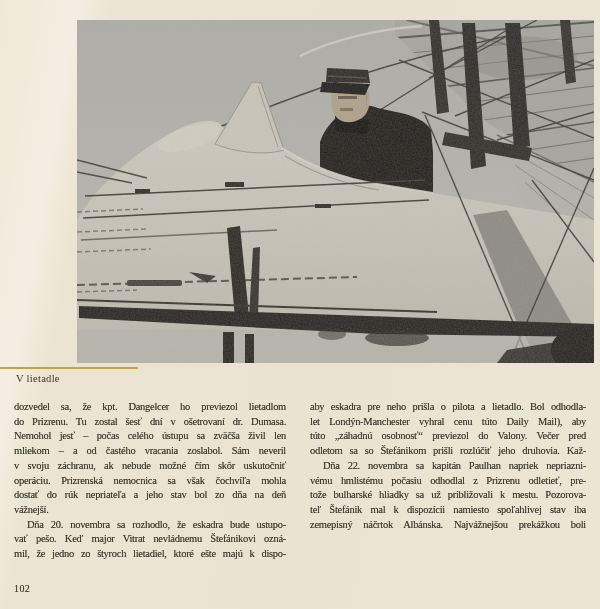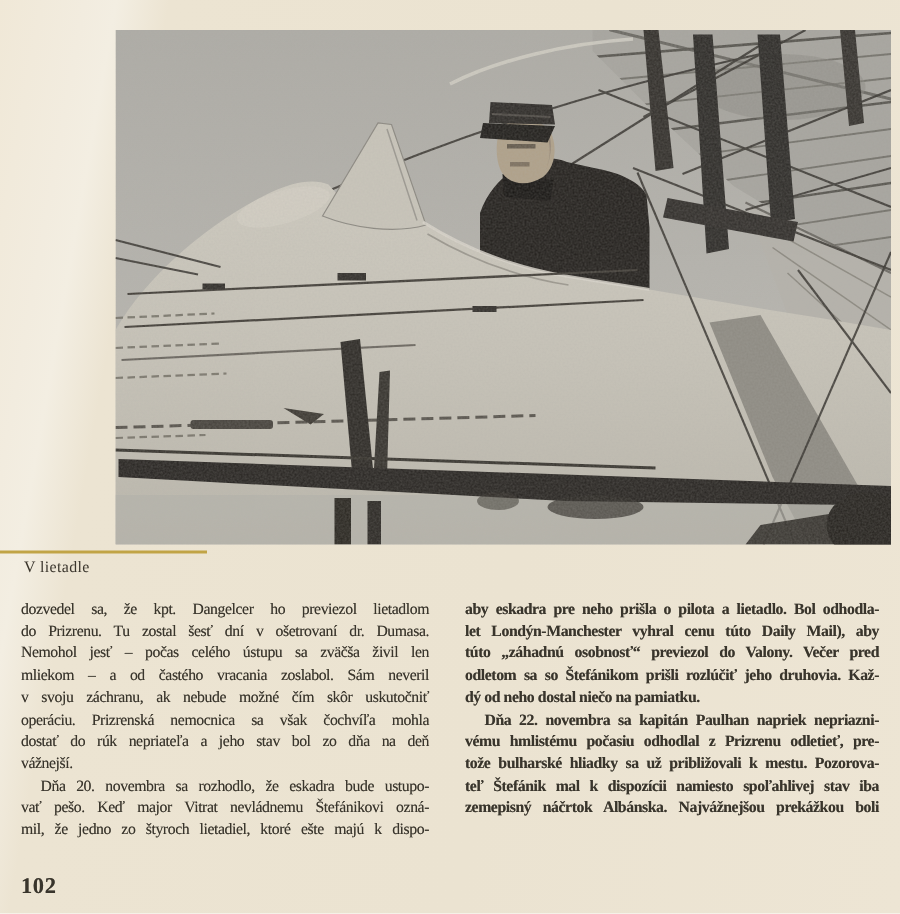--- a/index.html
+++ b/index.html
@@ -19,32 +19,31 @@
   .caption{
     position:absolute;left:16px;top:373px;
     font-size:10.6px;color:#3a352c;letter-spacing:.25px;
   }
   .col{
     position:absolute;top:400px;
     font-size:10.5px;line-height:14.72px;color:#39352c;
     letter-spacing:-0.28px;
   }
   .col-left{left:14px;width:272px;}
-  .col-right{left:310px;width:276px;font-weight:bold;}
+  .col-right{left:310px;width:276px;}
   .line{
     height:14.72px;text-align:justify;text-align-last:justify;
     text-shadow:0 0 .4px rgba(57,53,44,.55);
   }
   .line.pend{text-align-last:left;}
   .line.indent{padding-left:13px;}
   .pagenum{
     position:absolute;left:14px;top:583px;
-    font-size:15px;color:#39352c;letter-spacing:.4px;
+    font-size:10px;color:#39352c;letter-spacing:.4px;
     text-shadow:0 0 .4px rgba(57,53,44,.5);
-    font-weight:bold;
   }
 </style>
 </head>
 <body>
 
 <div class="photo">
 <svg viewBox="0 0 517 343" preserveAspectRatio="none">
   <defs>
     <linearGradient id="sky" x1="0" y1="0" x2="0" y2="1">
       <stop offset="0" stop-color="#aeaca6"></stop>
@@ -185,21 +184,20 @@
   <div class="line indent">Dňa 20. novembra sa rozhodlo, že eskadra bude ustupo-</div>
   <div class="line">vať pešo. Keď major Vitrat nevládnemu Štefánikovi ozná-</div>
   <div class="line">mil, že jedno zo štyroch lietadiel, ktoré ešte majú k dispo-</div>
 </div>
 
 <div class="col col-right">
   <div class="line">aby eskadra pre neho prišla o pilota a lietadlo. Bol odhodla-</div>
   <div class="line">let Londýn-Manchester vyhral cenu túto Daily Mail), aby</div>
   <div class="line">túto „záhadnú osobnosť“ previezol do Valony. Večer pred</div>
   <div class="line">odletom sa so Štefánikom prišli rozlúčiť jeho druhovia. Kaž-</div>
-  <div class="line pend">dý od neho dostal niečo na pamiatku.</div>
   <div class="line indent">Dňa 22. novembra sa kapitán Paulhan napriek nepriazni-</div>
   <div class="line">vému hmlistému počasiu odhodlal z Prizrenu odletieť, pre-</div>
   <div class="line">tože bulharské hliadky sa už približovali k mestu. Pozorova-</div>
   <div class="line">teľ Štefánik mal k dispozícii namiesto spoľahlivej stav iba</div>
   <div class="line">zemepisný náčrtok Albánska. Najvážnejšou prekážkou boli</div>
 </div>
 
 <div class="pagenum">102</div>
 
 </body></html>

